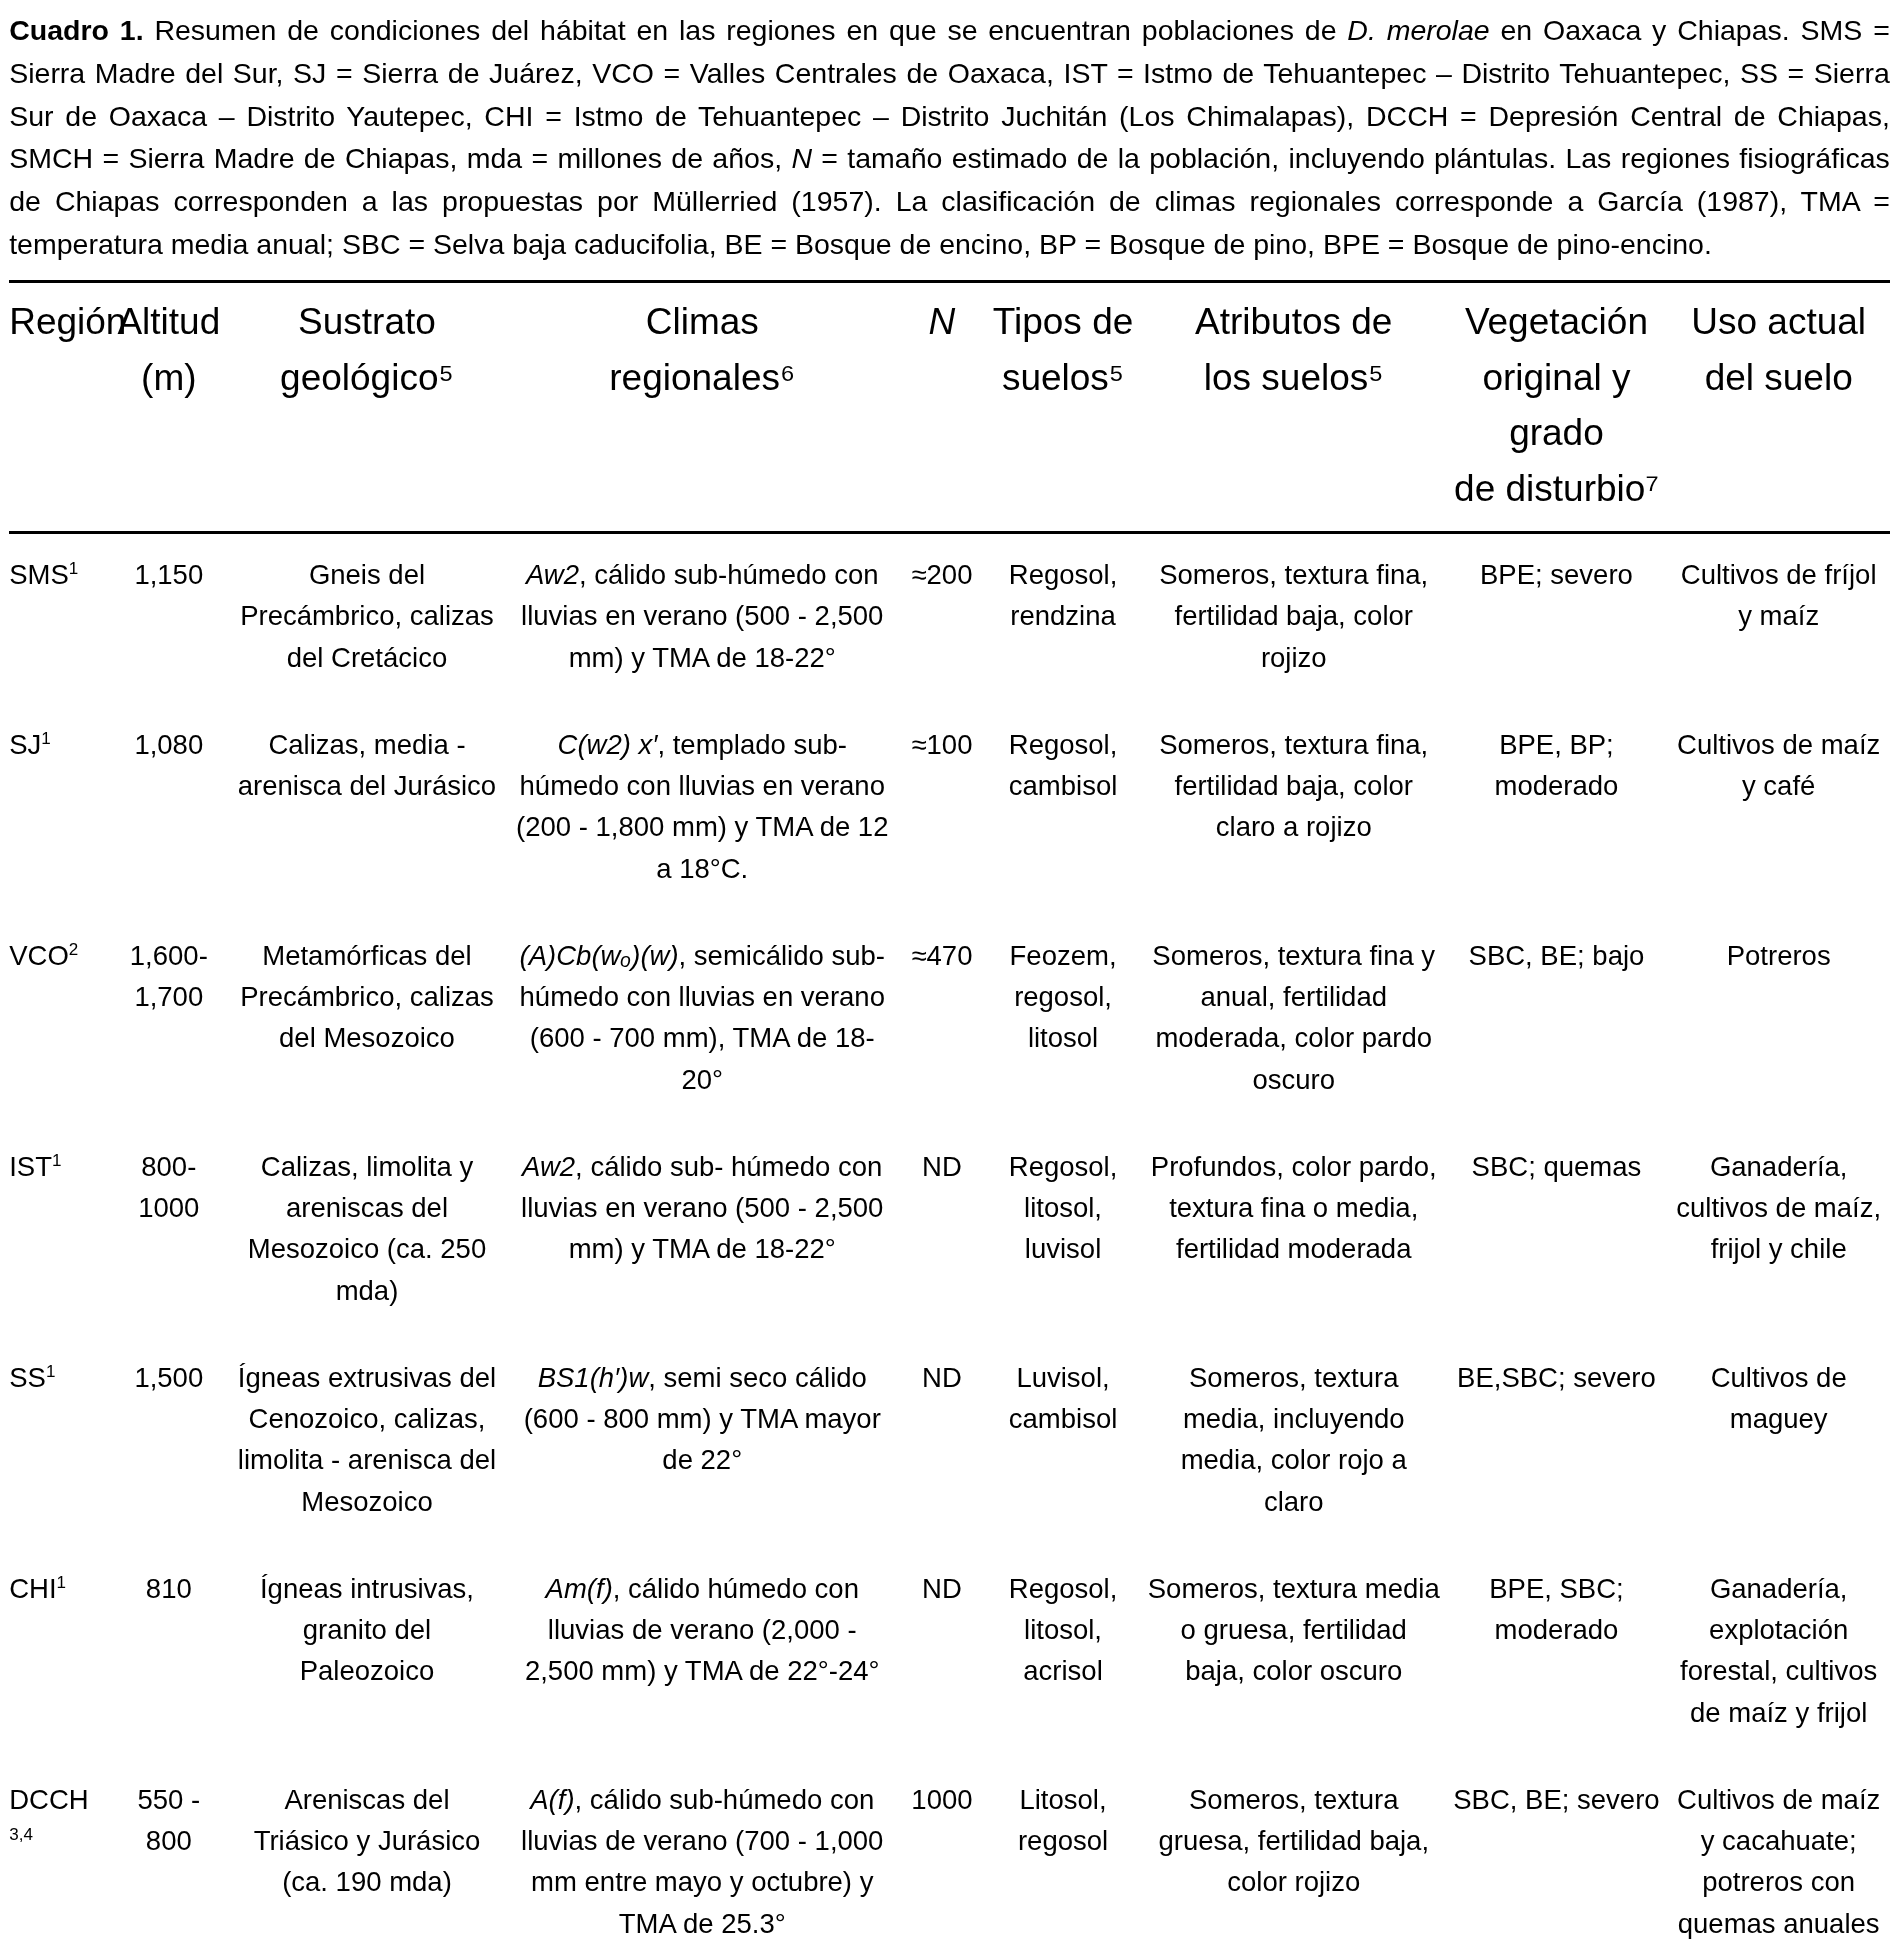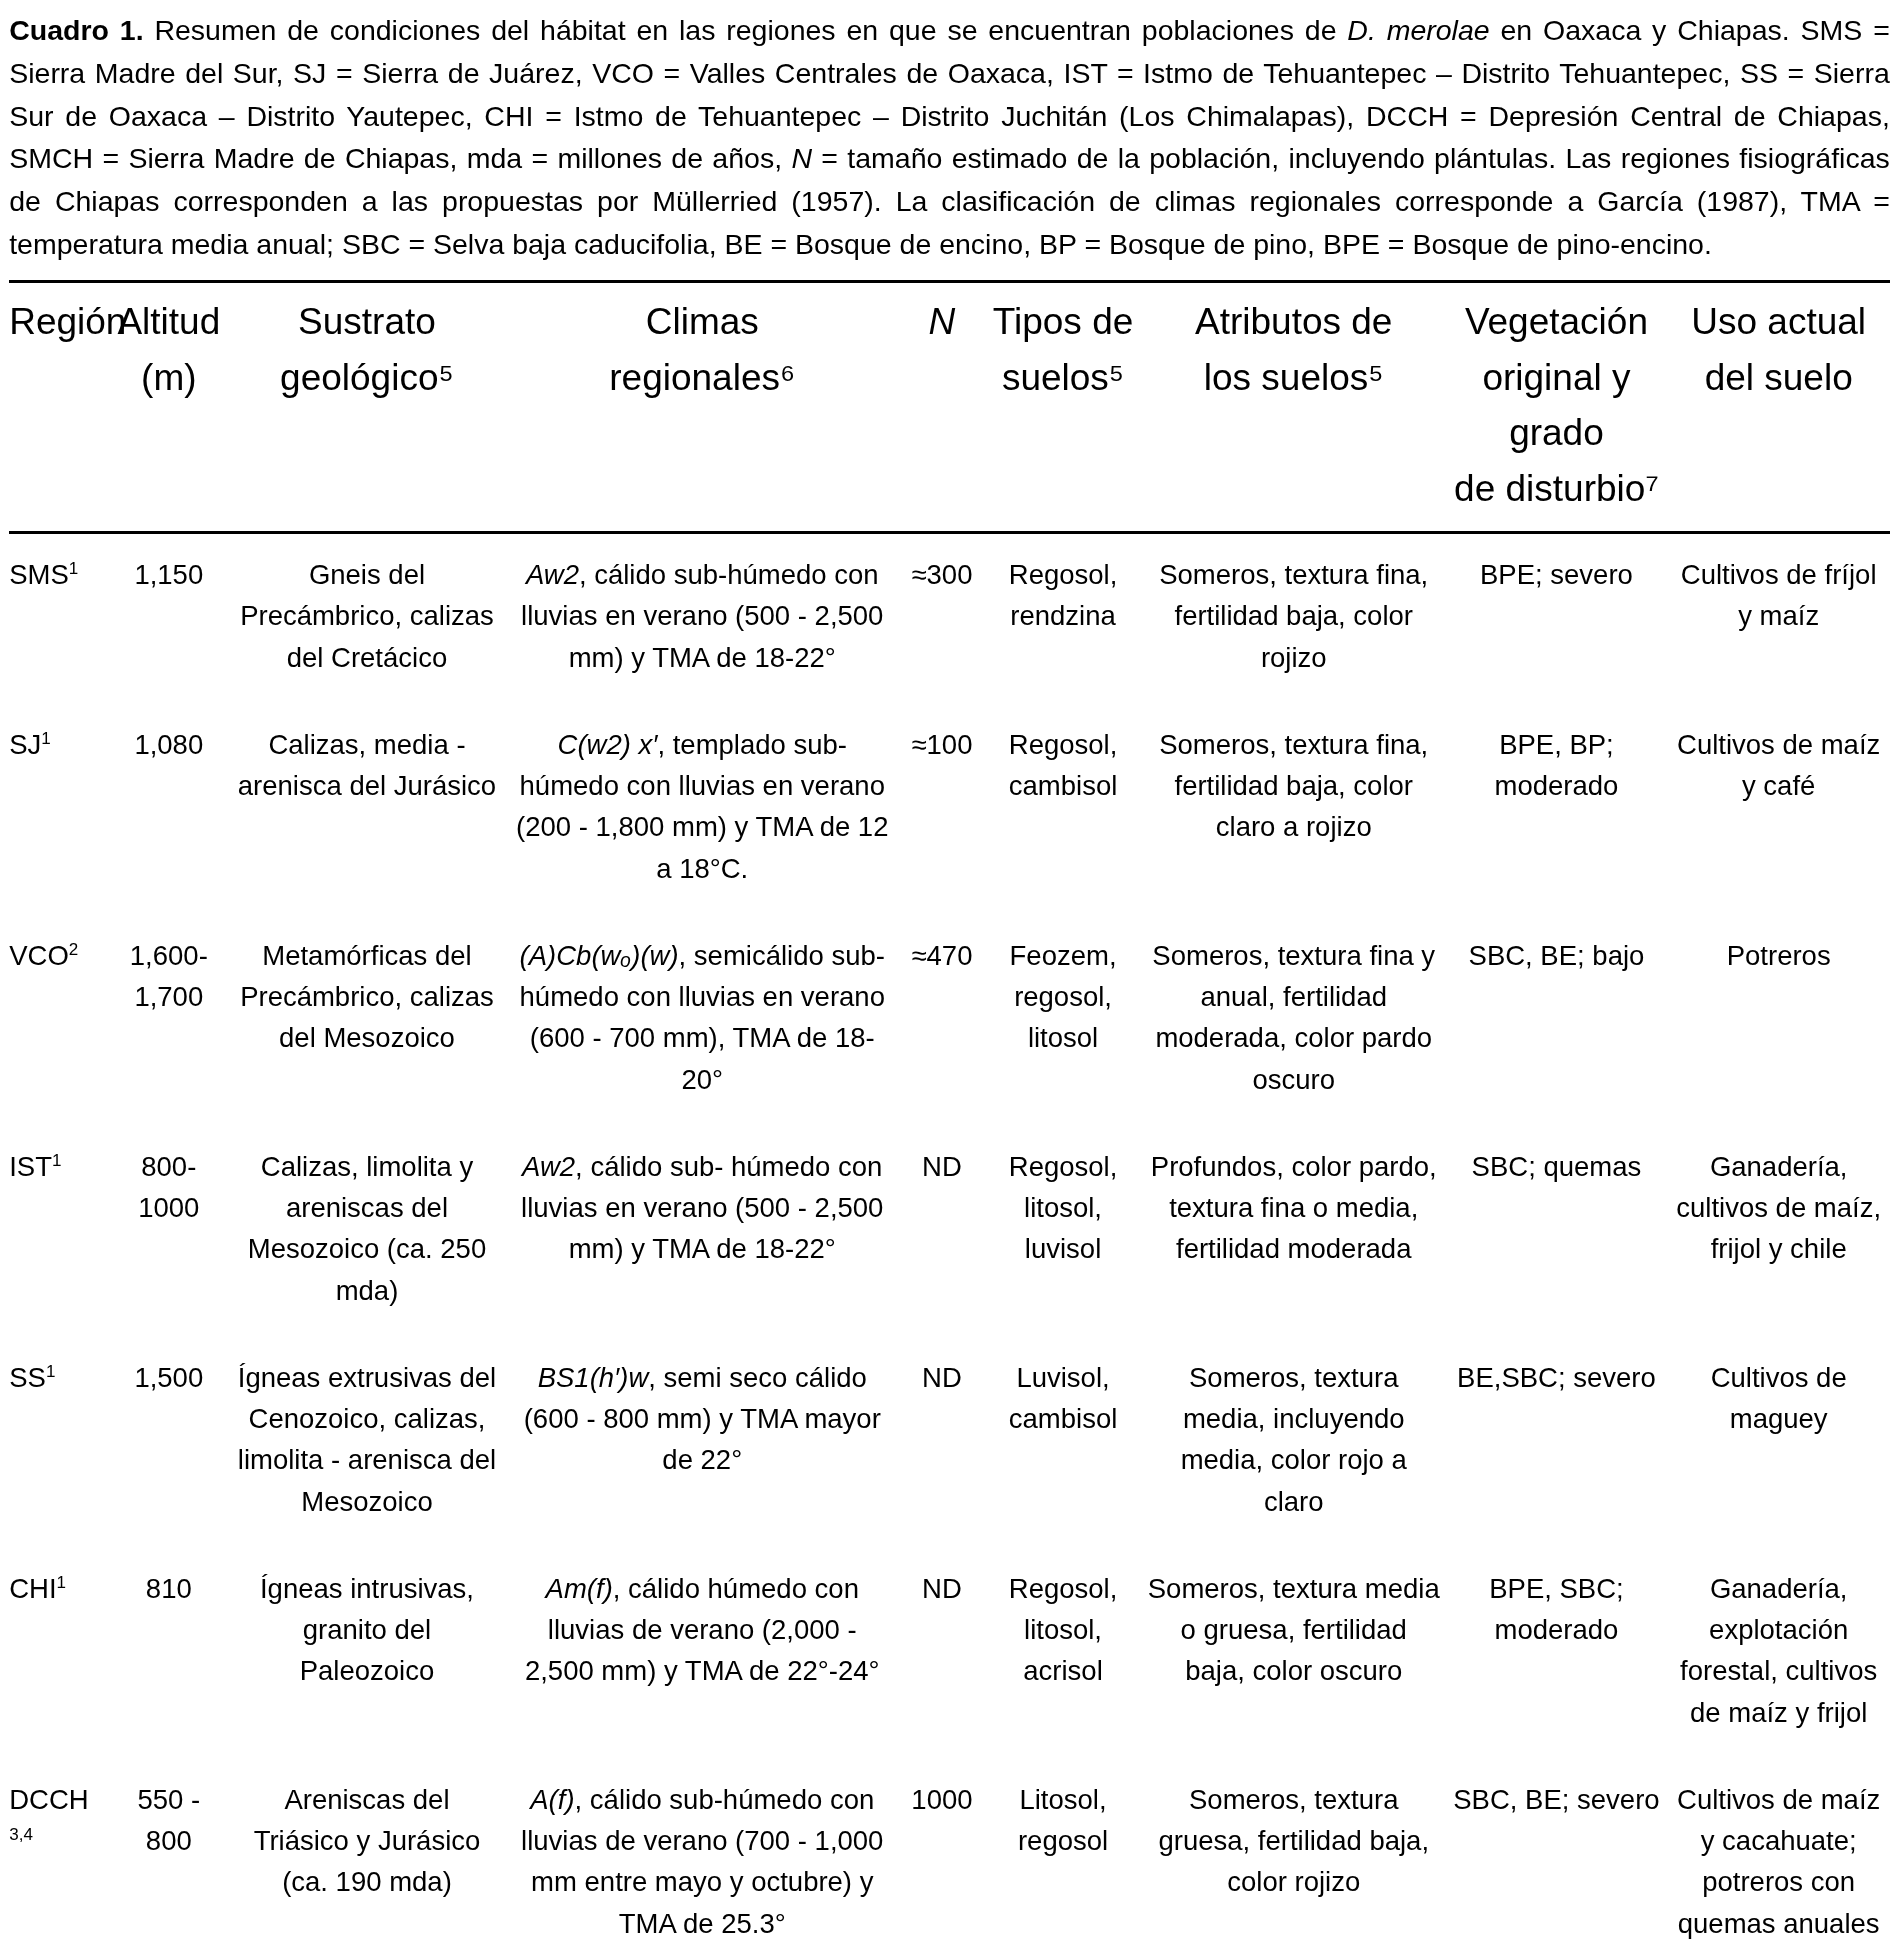--- a/index.html
+++ b/index.html
@@ -92,21 +92,21 @@
           <th>Uso actual
 del suelo</th>
         </tr>
     </thead>
     <tbody>
         <tr>
           <td class="left"><span>SMS</span><sup>1</sup></td>
           <td>1,150</td>
           <td>Gneis del Precámbrico, calizas del Cretácico</td>
           <td><i>Aw2</i><span>, cálido sub-húmedo con lluvias en verano (500 - 2,500 mm) y TMA de 18-22°</span></td>
-          <td>≈300</td>
+          <td>≈200</td>
           <td>Regosol, rendzina</td>
           <td>Someros, textura fina, fertilidad baja, color rojizo</td>
           <td>BPE; severo</td>
           <td>Cultivos de fríjol y maíz</td>
         </tr>
         <tr>
           <td class="left"><span>SJ</span><sup>1</sup></td>
           <td>1,080</td>
           <td>Calizas, media - arenisca del Jurásico</td>
           <td><i>C(w2) x′</i><span>, templado sub-húmedo con lluvias en verano (200 - 1,800 mm) y TMA de 12 a 18°C.</span></td>

